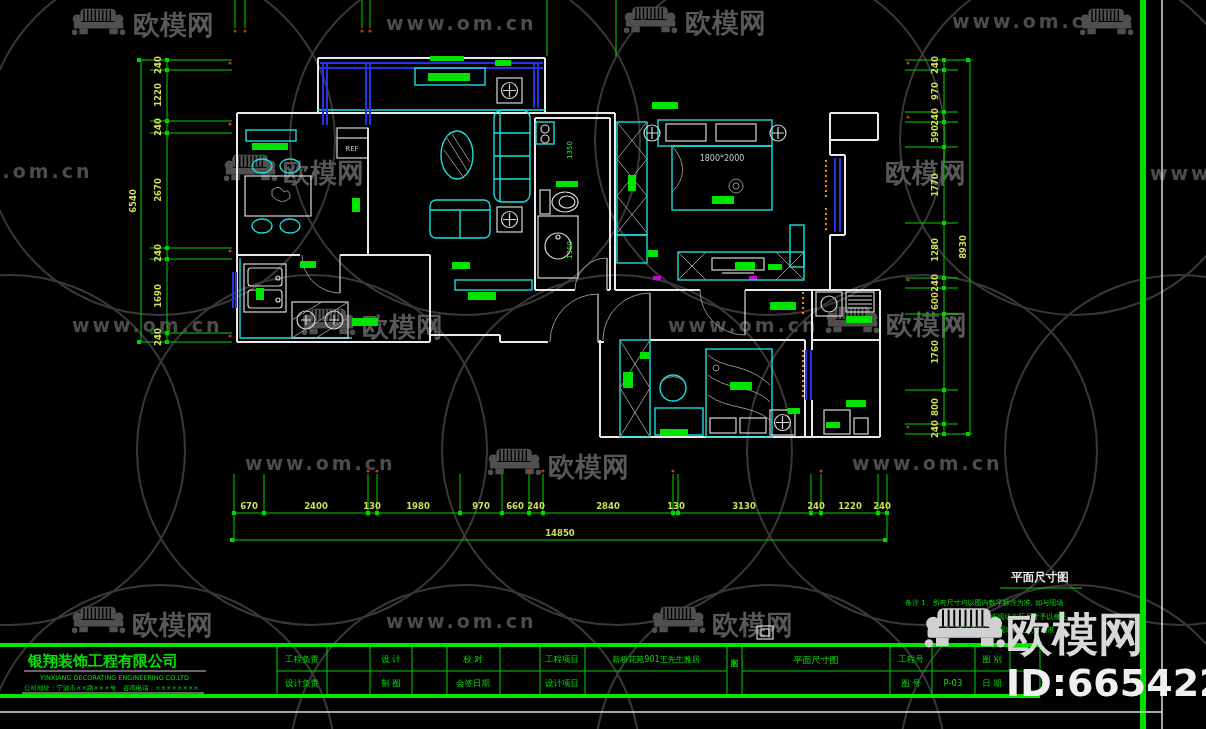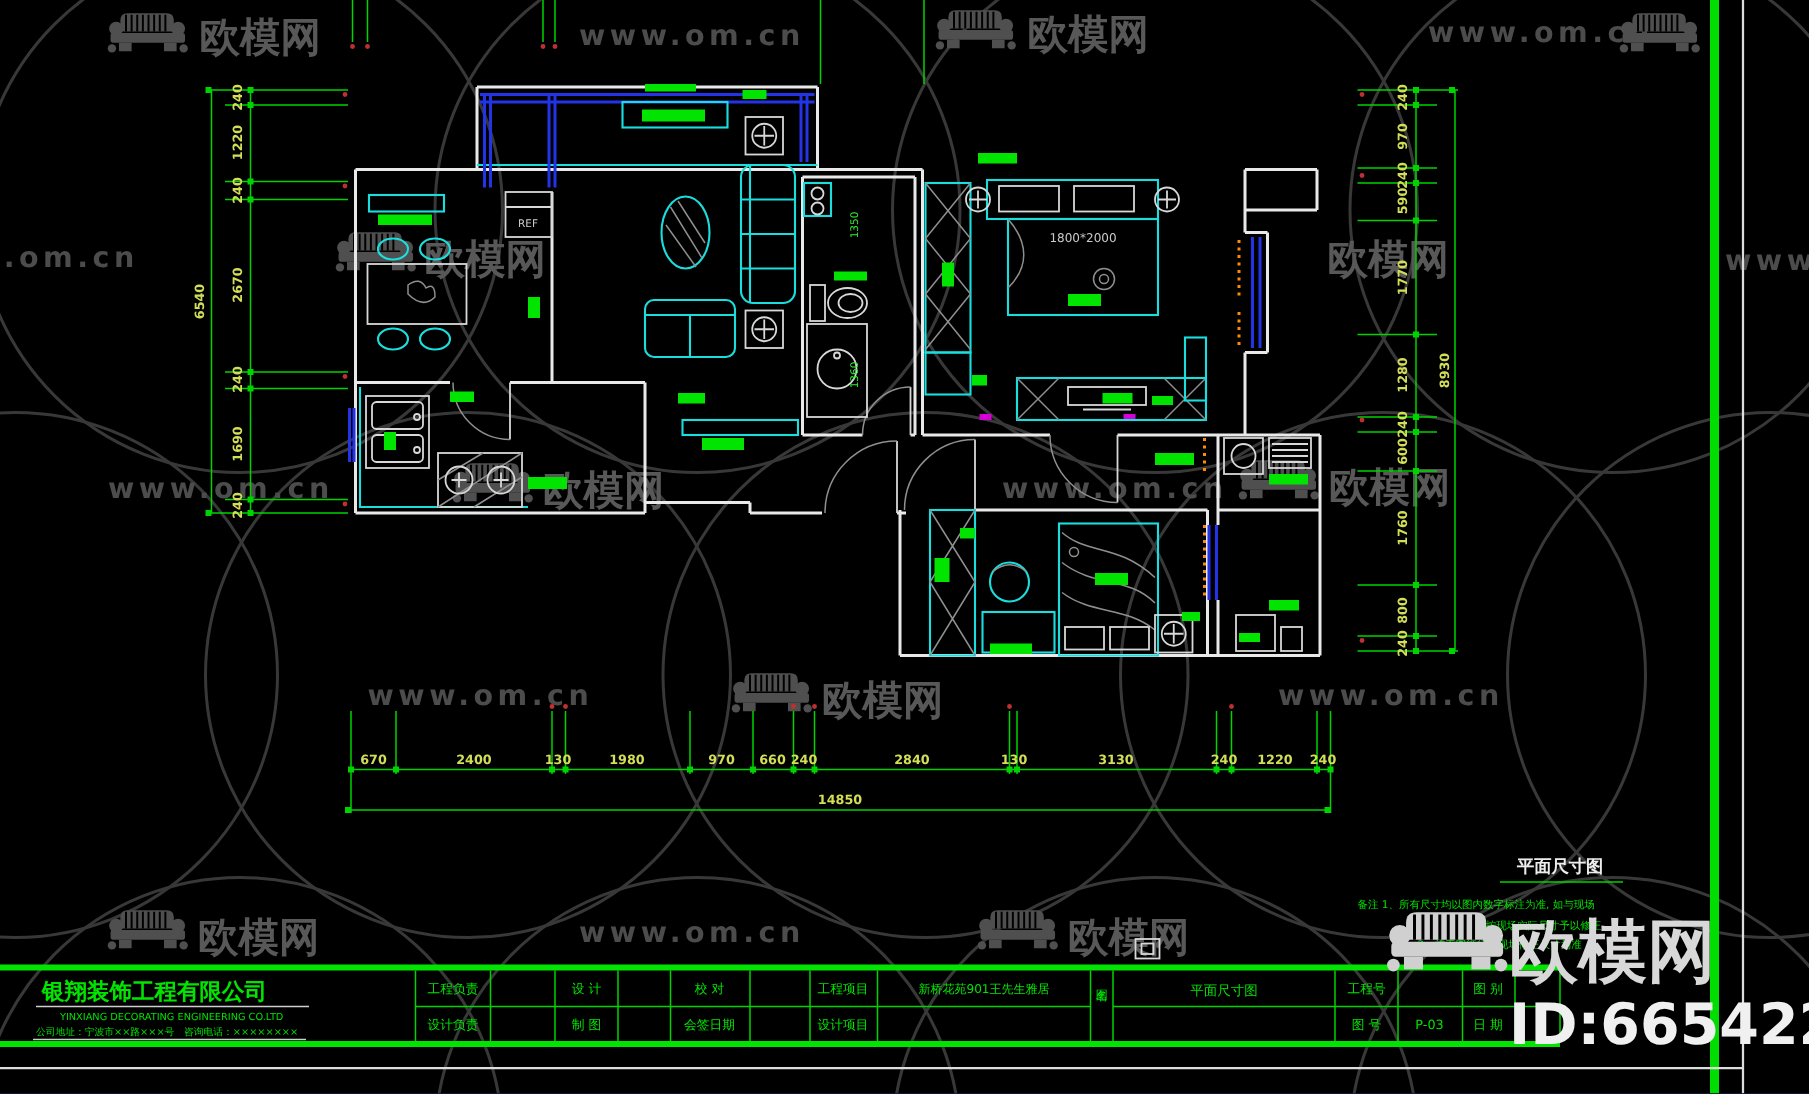--- a/index.html
+++ b/index.html
@@ -1,16 +1,16 @@
 <!DOCTYPE html>
 <html><head>
 <meta charset="utf-8">
 <style>
   html,body{margin:0;padding:0;background:#000;}
-  #stage{position:relative;width:1206px;height:729px;background:#3b82f6;overflow:hidden;}
+  #stage{position:relative;width:1206px;height:729px;background:#7dd3fc;overflow:hidden;}
   svg text{font-family:"DejaVu Sans",sans-serif;}
   .t-dim{fill:#d2dd58;font-size:8.5px;font-weight:700;}
   .t-grn{fill:#00e400;}
   .t-wm{fill:#585858;font-weight:700;font-size:27px;}
   .t-url{fill:#4c4c4c;font-weight:700;letter-spacing:3px;font-size:19px;}
   .t-big{fill:#d8d8d8;font-weight:700;font-size:46px;}
   .t-id{fill:#f0f0f0;font-weight:700;font-size:38px;}
   .wline{stroke:#e9e9e9;stroke-width:2;fill:none;}
   .wt{stroke:#d8d8d8;stroke-width:1.2;fill:none;}
   .cy{stroke:#1adede;stroke-width:1.4;fill:none;}

